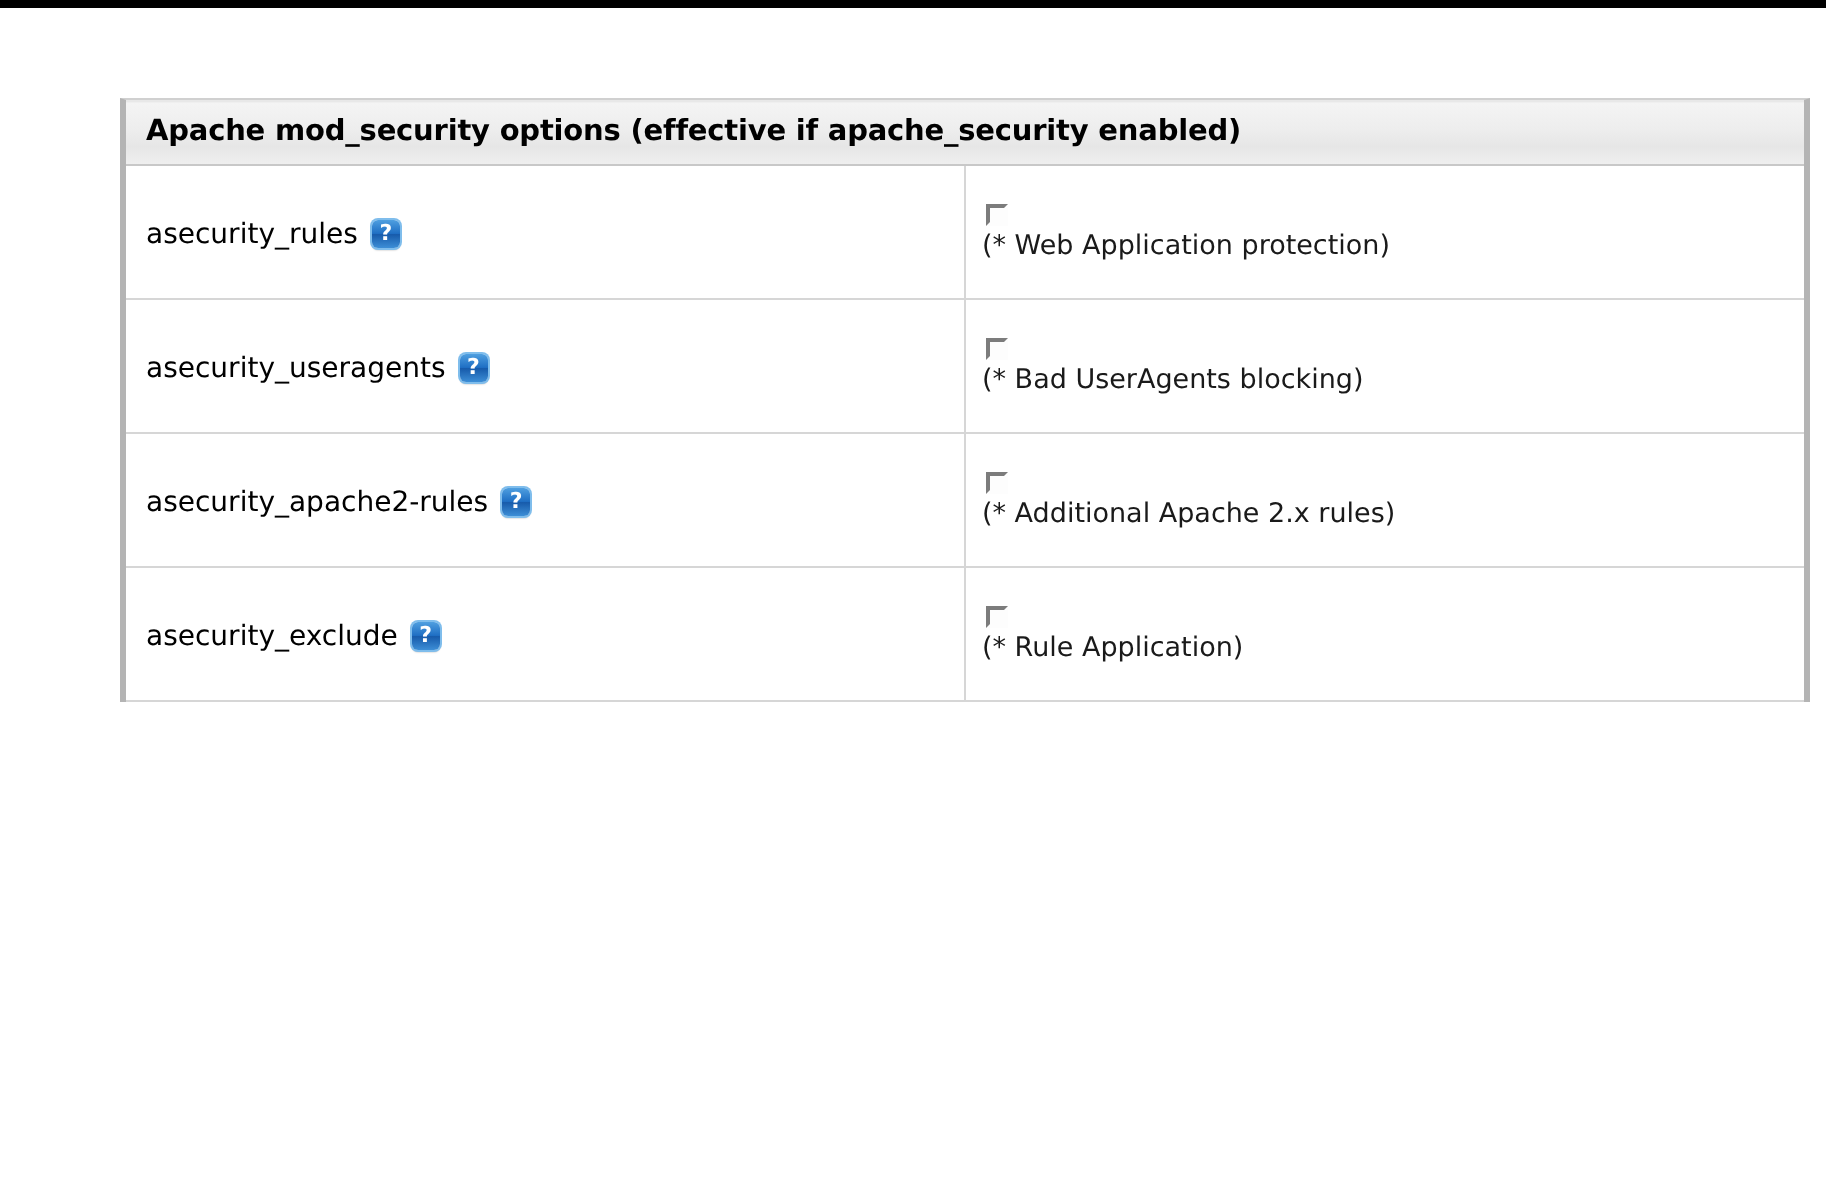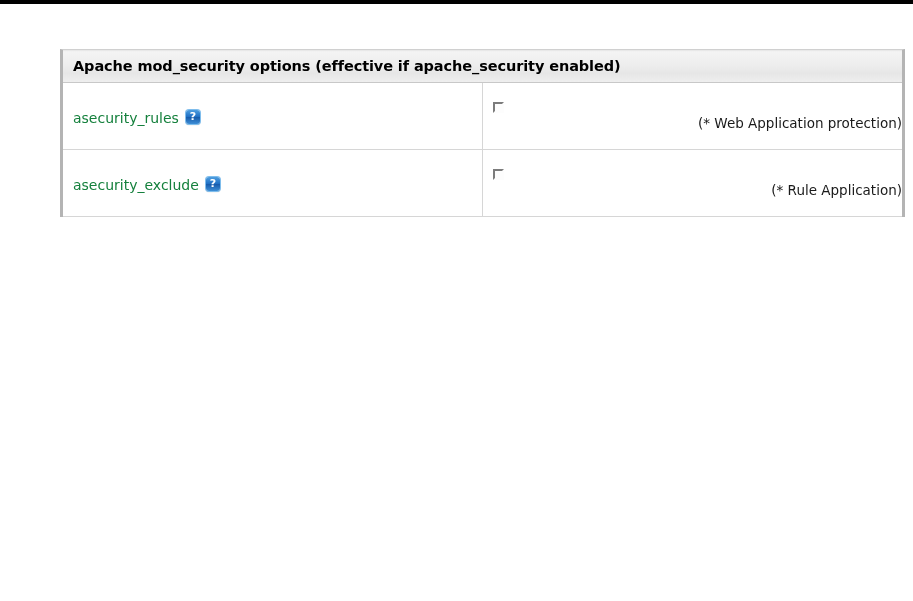--- a/index.html
+++ b/index.html
@@ -66,26 +66,25 @@
     height: 54px;
   }
   tr.opt-row td.name-cell {
     width: 306px;
     padding: 0 0 0 10px;
     border-right: 1px solid #d6d6d6;
     white-space: nowrap;
   }
   tr.opt-row td.value-cell {
     padding: 6px 0 6px 8px;
-    text-align: right;
   }
 
   .opt-name {
     font-size: 14px;
-    color: #15803d;
+    color: #000000;
     vertical-align: middle;
   }
 
   
   .help-icon {
     display: inline-block;
     width: 14px;
     height: 14px;
     margin-left: 7px;
     vertical-align: -2px;
@@ -144,20 +143,34 @@
     </thead>
     <tbody id="rows-body">
         <tr class="opt-row">
           <td class="name-cell"><span class="opt-name">asecurity_rules</span><span class="help-icon"></span></td>
           <td class="value-cell">
             <span class="opt-checkbox" role="checkbox" aria-checked="false"></span>
             <div class="opt-desc">(* Web Application protection)</div>
           </td>
         </tr>
         <tr class="opt-row">
+          <td class="name-cell"><span class="opt-name">asecurity_useragents</span><span class="help-icon"></span></td>
+          <td class="value-cell">
+            <span class="opt-checkbox" role="checkbox" aria-checked="false"></span>
+            <div class="opt-desc">(* Bad UserAgents blocking)</div>
+          </td>
+        </tr>
+        <tr class="opt-row">
+          <td class="name-cell"><span class="opt-name">asecurity_apache2-rules</span><span class="help-icon"></span></td>
+          <td class="value-cell">
+            <span class="opt-checkbox" role="checkbox" aria-checked="false"></span>
+            <div class="opt-desc">(* Additional Apache 2.x rules)</div>
+          </td>
+        </tr>
+        <tr class="opt-row">
           <td class="name-cell"><span class="opt-name">asecurity_exclude</span><span class="help-icon"></span></td>
           <td class="value-cell">
             <span class="opt-checkbox" role="checkbox" aria-checked="false"></span>
             <div class="opt-desc">(* Rule Application)</div>
           </td>
         </tr>
       </tbody>
   </table>
 </div>
 

